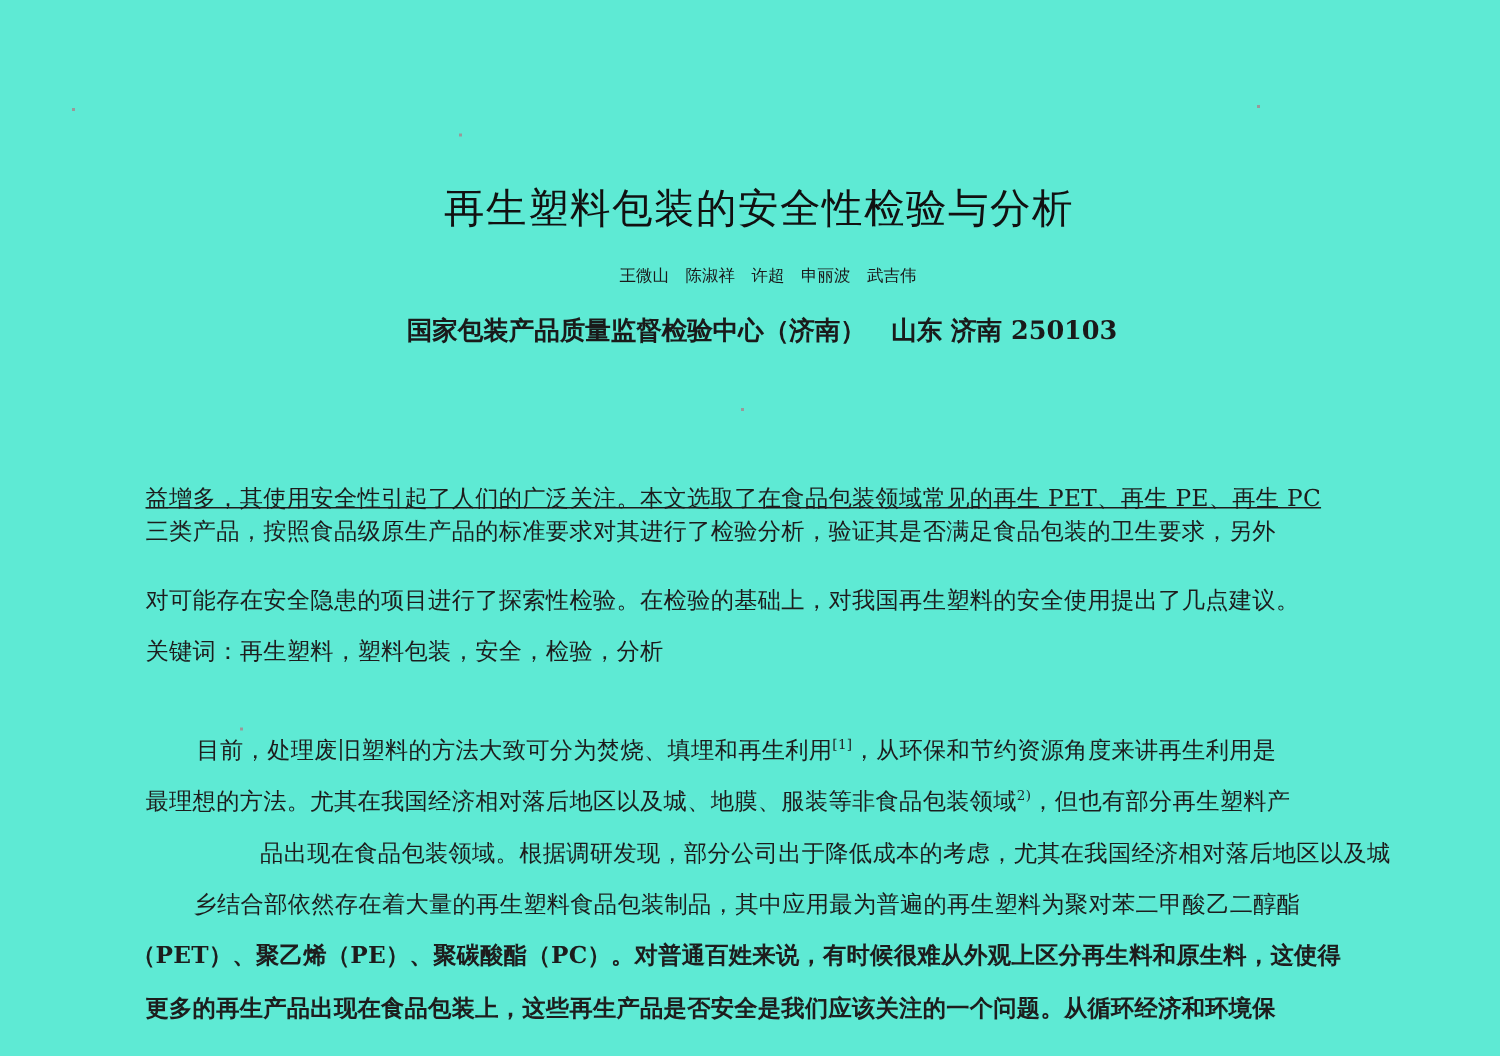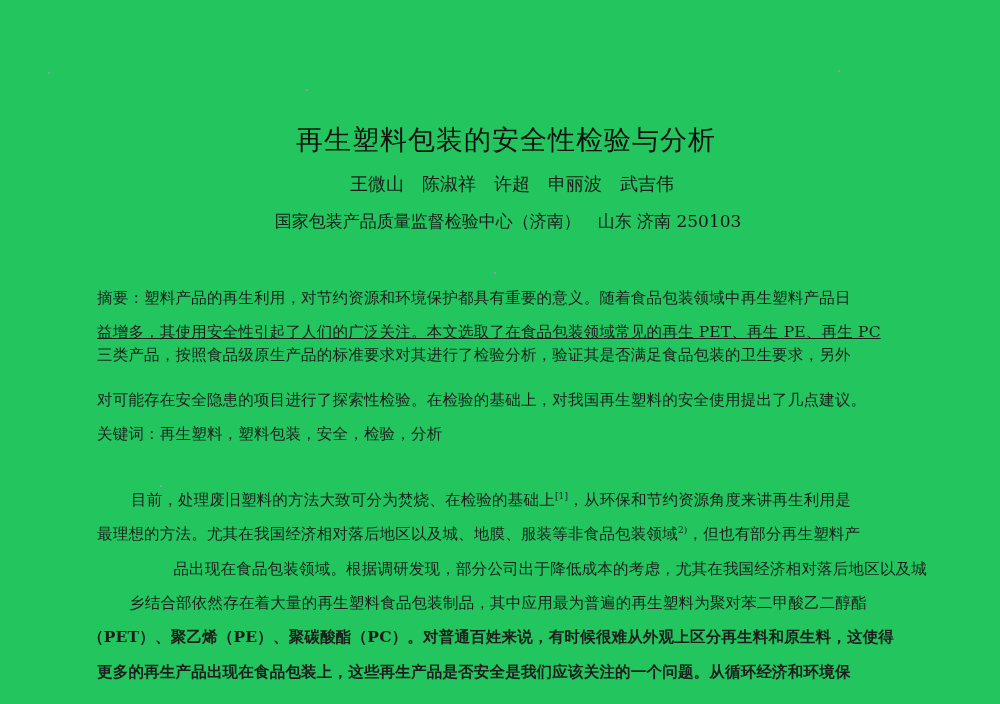--- a/index.html
+++ b/index.html
@@ -12,59 +12,60 @@
     height: 704px;
     overflow: hidden;
     position: relative;
     font-family: "DejaVu Serif", "Liberation Serif", serif;
     color: #1a1a1a;
   }
   .page {
     position: absolute;
     left: 0; top: 0;
     width: 1000px; height: 704px;
-    background: #22c55e;
+    background: #5eead4;
   }
   .title {
     position: absolute;
     left: 0;
     width: 1000px;
     top: 122px;
     text-align: center;
     font-size: 27px;
     letter-spacing: 1px;
     line-height: 36px;
     color: #111;
     padding-left: 12px;
     box-sizing: border-box;
   }
   .authors {
     position: absolute;
     left: 0;
     width: 1000px;
     top: 172px;
     text-align: center;
-    font-size: 18px;
+    font-size: 11px;
     line-height: 24px;
     color: #1a1a1a;
     padding-left: 24px;
     box-sizing: border-box;
     word-spacing: 14px;
   }
   .affiliation {
     position: absolute;
     left: 0;
     width: 1000px;
     top: 209px;
     text-align: center;
     font-size: 17px;
     line-height: 24px;
     color: #1a1a1a;
     padding-left: 16px;
     box-sizing: border-box;
+    font-weight: bold;
   }
   .line {
     position: absolute;
     left: 97px;
     width: 830px;
     font-size: 15.5px;
     line-height: 22px;
     white-space: nowrap;
     color: #1d1d1d;
     letter-spacing: 0.2px;
@@ -79,28 +80,27 @@
 </style>
 </head>
 <body>
 
 <div class="page">
 
   <div class="title">再生塑料包装的安全性检验与分析</div>
   <div class="authors">王微山　陈淑祥　许超　申丽波　武吉伟</div>
   <div class="affiliation">国家包装产品质量监督检验中心（济南）　山东 济南 250103</div>
 
-  <div class="line" style="top:287px;">摘要：塑料产品的再生利用，对节约资源和环境保护都具有重要的意义。随着食品包装领域中再生塑料产品日</div>
   <div class="line" style="top:321px;text-decoration:underline;">益增多，其使用安全性引起了人们的广泛关注。本文选取了在食品包装领域常见的再生 PET、再生 PE、再生 PC</div>
   <div class="line" style="top:344px;font-family:Liberation Serif, serif;">三类产品，按照食品级原生产品的标准要求对其进行了检验分析，验证其是否满足食品包装的卫生要求，另外</div>
   <div class="line" style="top:389px;">对可能存在安全隐患的项目进行了探索性检验。在检验的基础上，对我国再生塑料的安全使用提出了几点建议。</div>
   <div class="line" style="top:423px;">关键词：再生塑料，塑料包装，安全，检验，分析</div>
 
   <div class="line para0" style="top:489px;">
-    <span>目前，处理废旧塑料的方法大致可分为焚烧、在检验的基础上</span><sup>[1]</sup><span>，从环保和节约资源角度来讲再生利用是</span>
+    <span>目前，处理废旧塑料的方法大致可分为焚烧、填埋和再生利用</span><sup>[1]</sup><span>，从环保和节约资源角度来讲再生利用是</span>
   </div>
   <div class="line" style="top:523px;">
     <span>最理想的方法。尤其在我国经济相对落后地区以及城、地膜、服装等非食品包装领域</span><sup>2)</sup><span>，但也有部分再生塑料产</span>
   </div>
   <div class="line" style="top:558px;text-align:right;">品出现在食品包装领域。根据调研发现，部分公司出于降低成本的考虑，尤其在我国经济相对落后地区以及城</div>
   <div class="line" style="top:592px;margin-left:32px;">乡结合部依然存在着大量的再生塑料食品包装制品，其中应用最为普遍的再生塑料为聚对苯二甲酸乙二醇酯</div>
   <div class="line" style="top:626px; left:88px;font-weight:bold;">（PET）、聚乙烯（PE）、聚碳酸酯（PC）。对普通百姓来说，有时候很难从外观上区分再生料和原生料，这使得</div>
   <div class="line" style="top:661px;font-weight:bold;">更多的再生产品出现在食品包装上，这些再生产品是否安全是我们应该关注的一个问题。从循环经济和环境保</div>
 
   <div class="speck" style="left:48px; top:72px;"></div>

